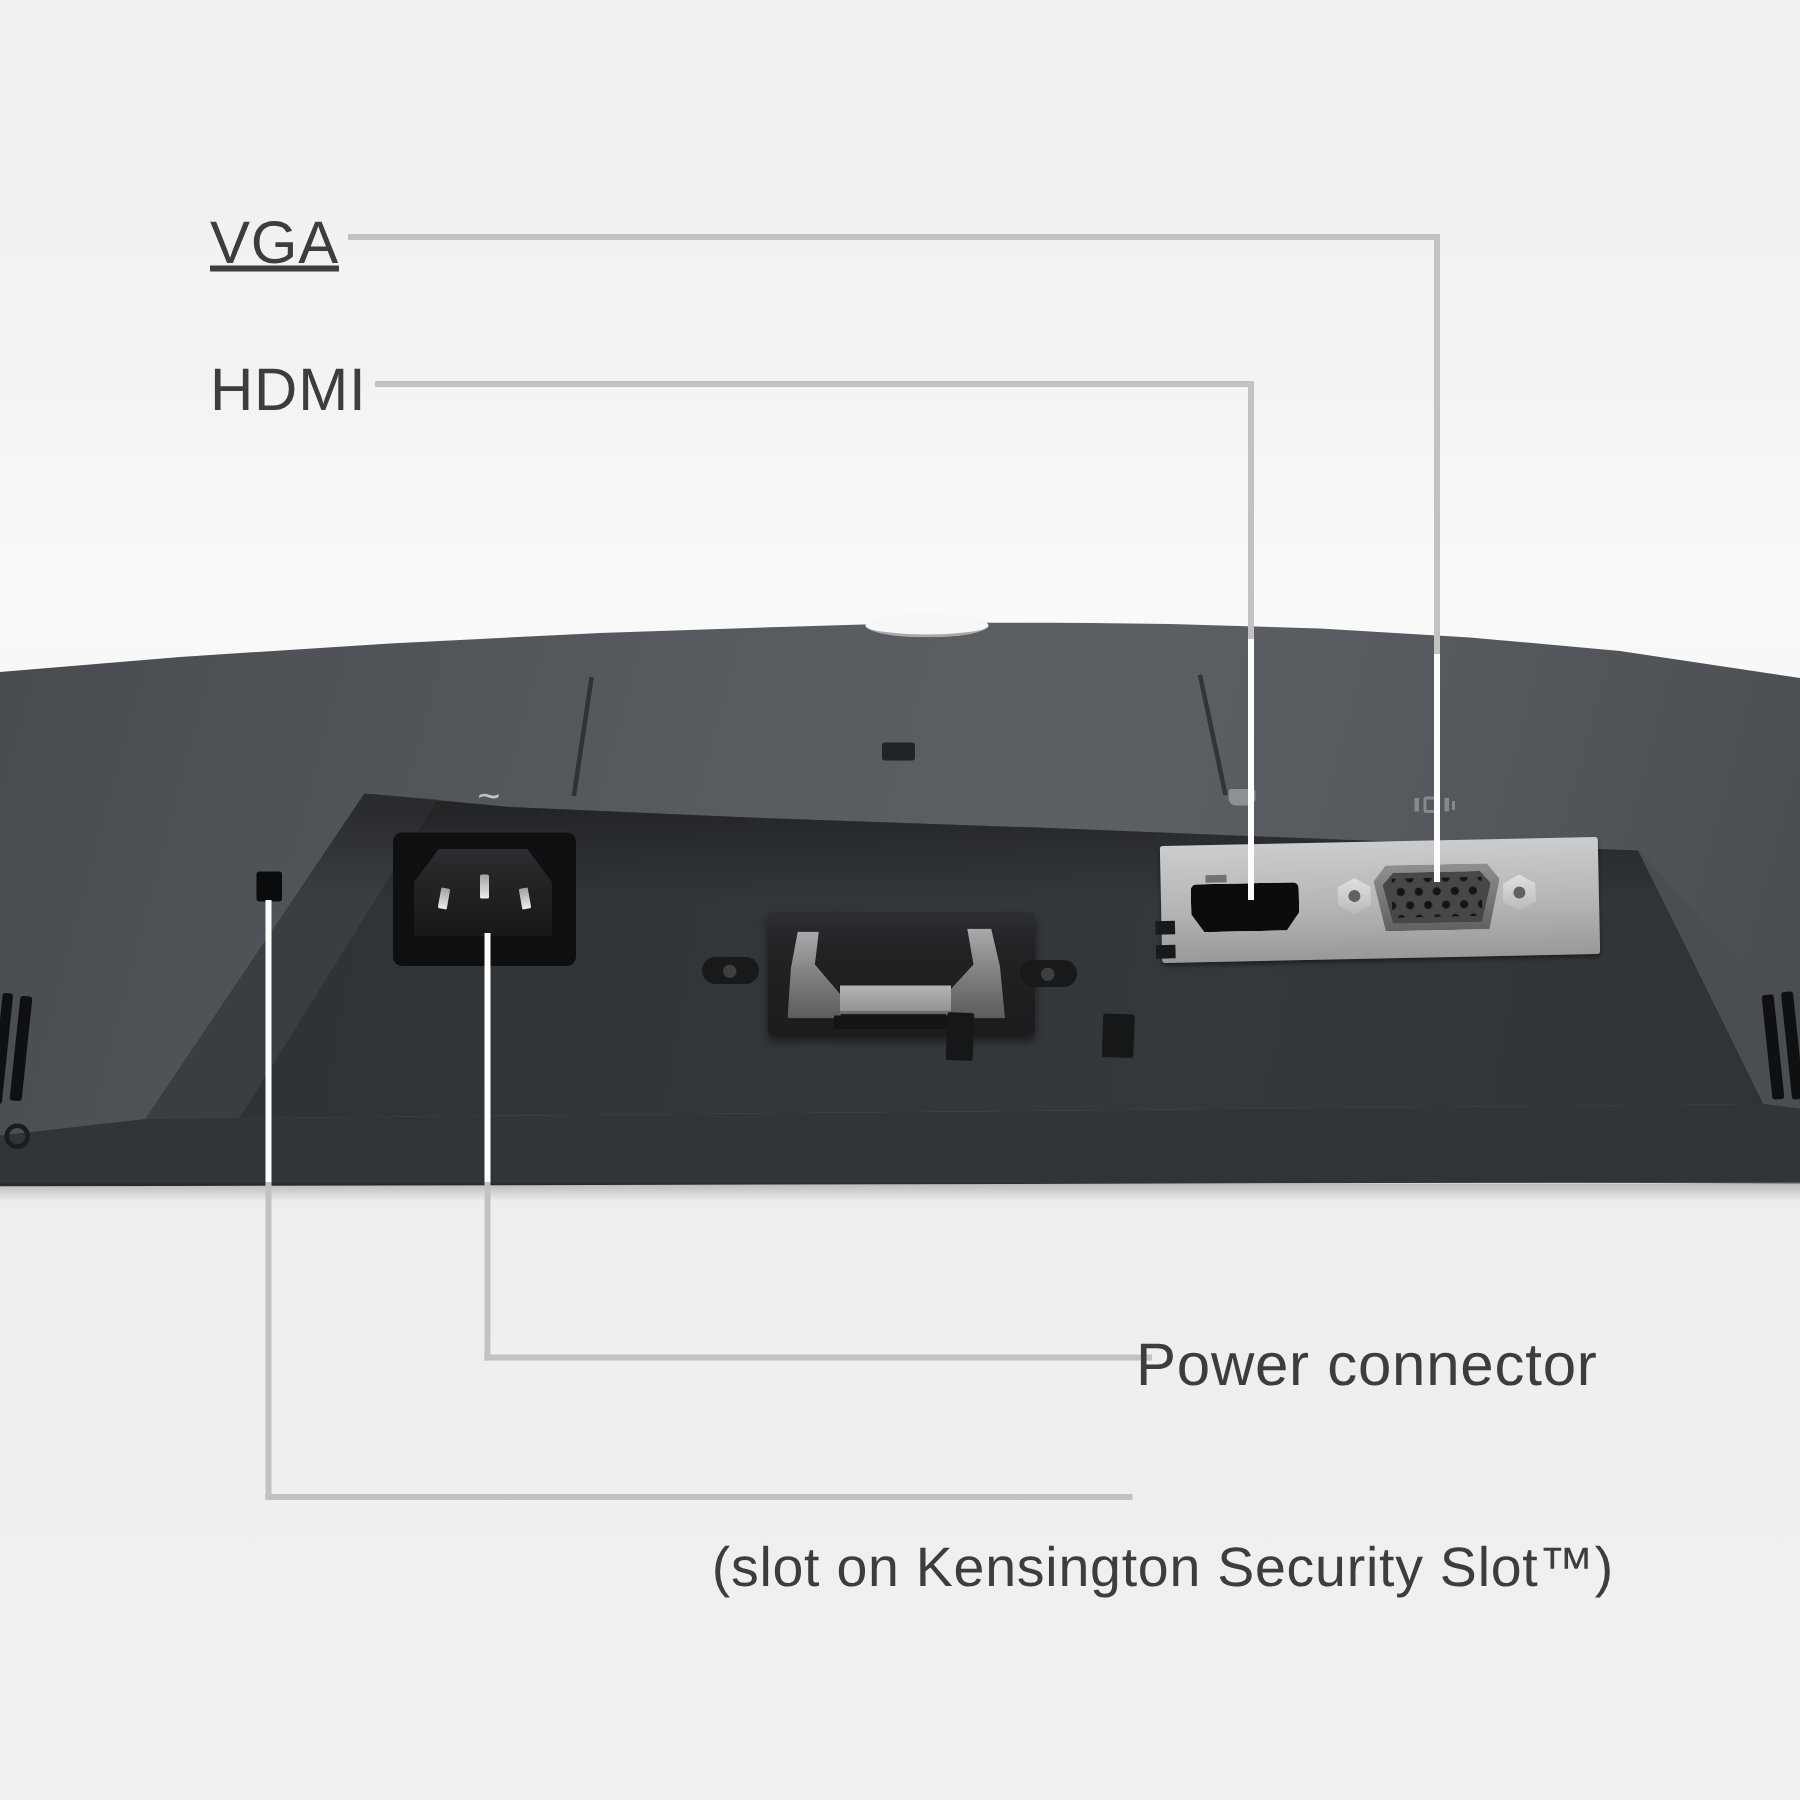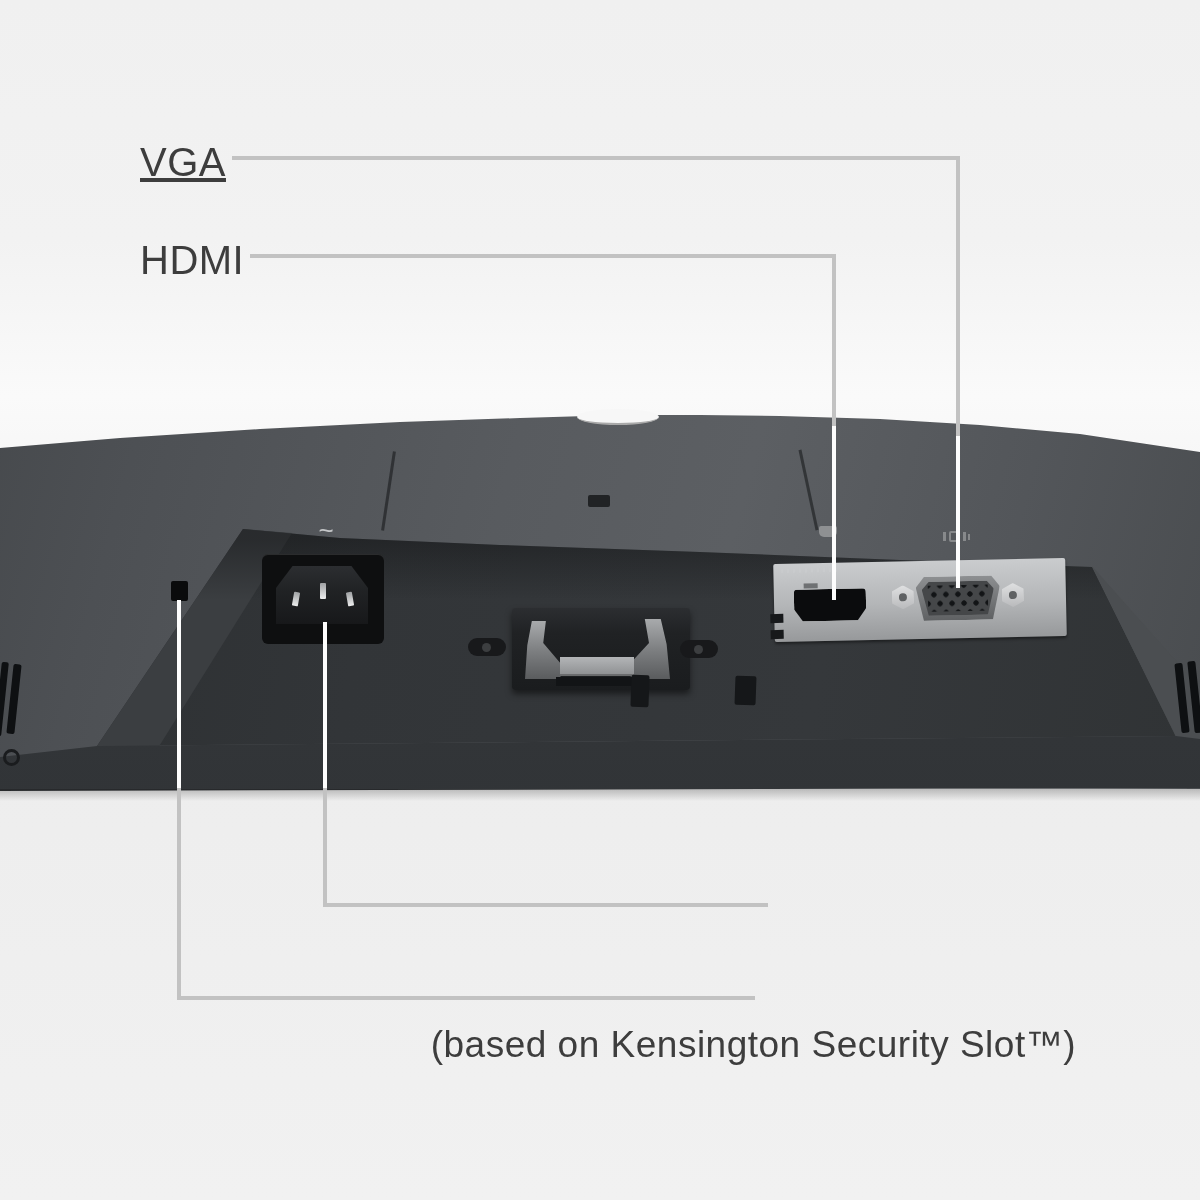--- a/index.html
+++ b/index.html
@@ -225,15 +225,16 @@
   <div class="abs lead-white" style="left:323px;top:622px;width:4px;height:166px;"></div>
   <div class="abs lead-gray" style="left:323px;top:788px;width:4px;height:119px;"></div>
   <div class="abs lead-gray" style="left:323px;top:903px;width:445px;height:4px;"></div>
 
   <div class="abs lead-white" style="left:177px;top:600px;width:4px;height:188px;"></div>
   <div class="abs lead-gray" style="left:177px;top:788px;width:4px;height:212px;"></div>
   <div class="abs lead-gray" style="left:177px;top:996px;width:578px;height:4px;"></div>
 
   <div class="abs label" id="label-vga">VGA</div>
   <div class="abs label" id="label-hdmi">HDMI</div>
-  <div class="abs label" id="label-security2">(based on Kensington Security Slot™)</div>
+  <div class="abs label" id="label-power">Power connector</div>
+  <div class="abs label" id="label-security2">(slot on Kensington Security Slot™)</div>
 
 </div>
 
 </body></html>

